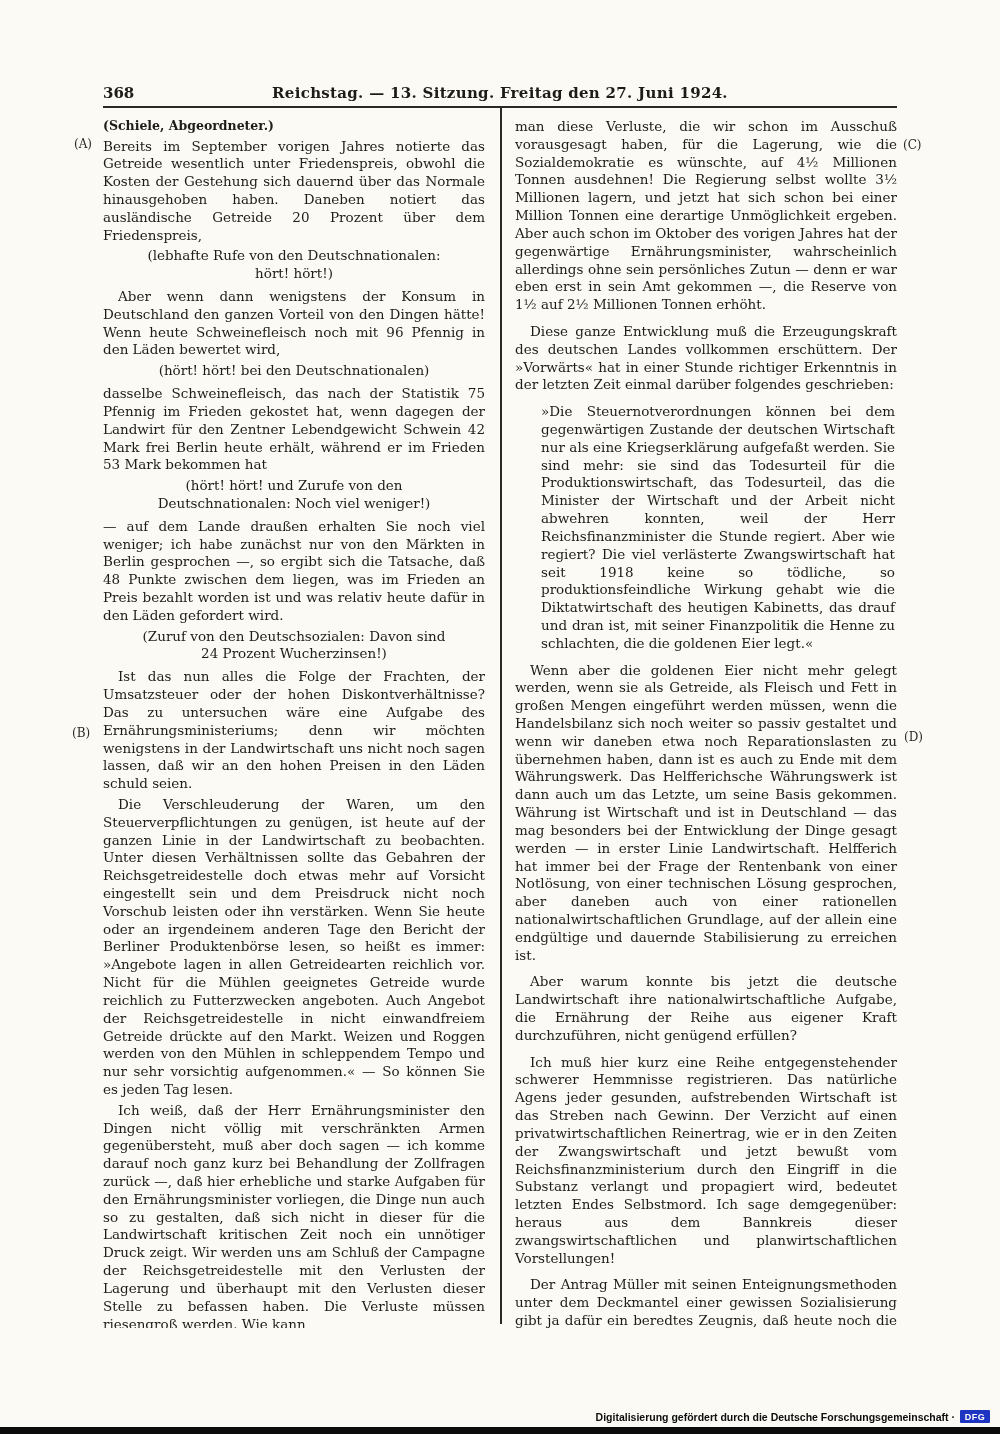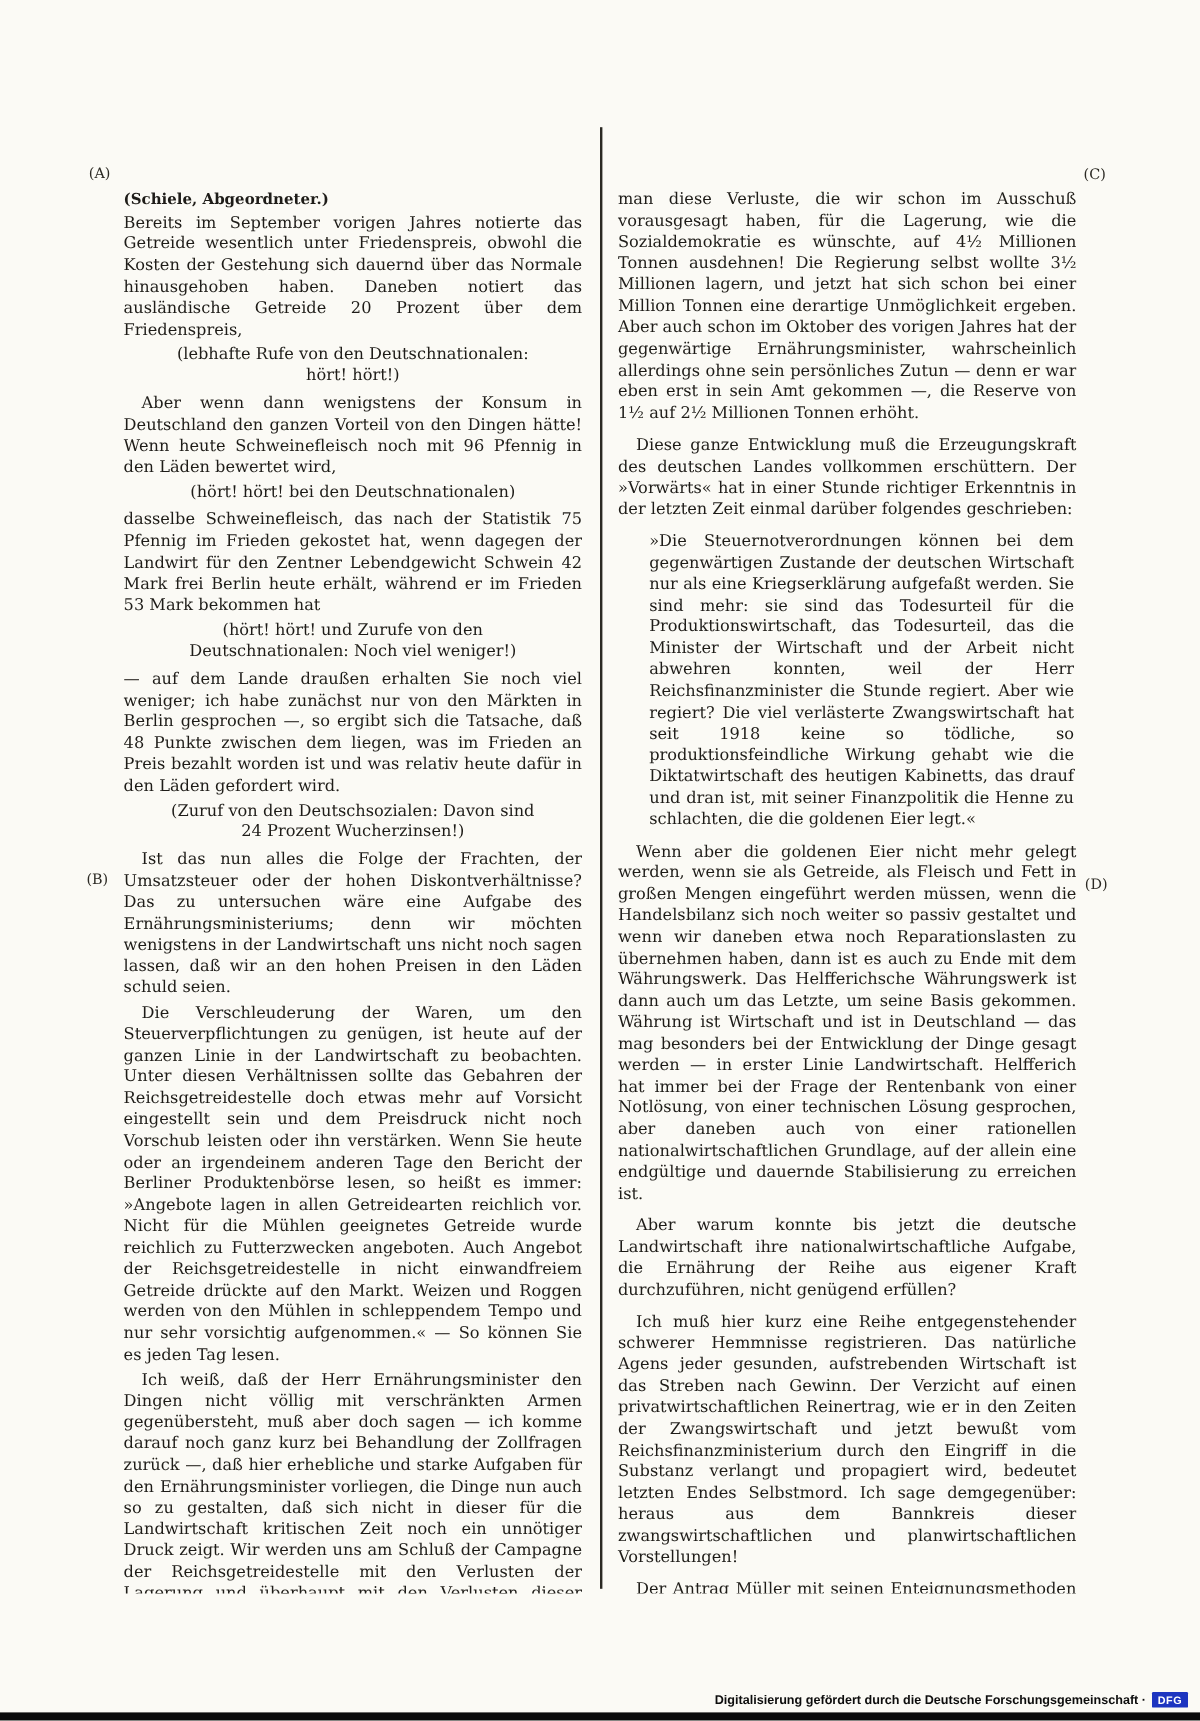--- a/index.html
+++ b/index.html
@@ -34,21 +34,21 @@
     padding-right: 120px;
   }
 
   
   .content {
     position: absolute;
     top: 118px; left: 103px; width: 794px; height: 1210px;
     display: flex;
     overflow: hidden;
   }
-  .col { flex: 1; font-size: 13.5px; line-height: 1.32; margin-top: 40px; }
+  .col { flex: 1; font-size: 13.5px; line-height: 1.32; }
   .col.left  { padding-right: 15px; }
   .col.right { padding-left: 15px; }
 
   .divider {
     position: absolute;
     top: 106px; left: 500px; width: 1.5px; height: 1218px;
     background: #2b2923;
   }
 
   .speaker-note {
@@ -109,20 +109,24 @@
     position: absolute;
     left: 0; right: 0; bottom: 0; height: 7px;
     background: #0b0b0b;
   }
 </style>
 </head>
 <body>
 
 <div class="page">
 
+  <div class="header">
+    <span class="page-number">368</span>
+    <span class="header-title">Reichstag. — 13. Sitzung. Freitag den 27. Juni 1924.</span>
+  </div>
 
   <div class="divider"></div>
 
   <span class="marker marker-a">(A)</span>
   <span class="marker marker-b">(B)</span>
   <span class="marker marker-c">(C)</span>
   <span class="marker marker-d">(D)</span>
 
   <div class="content">
 

